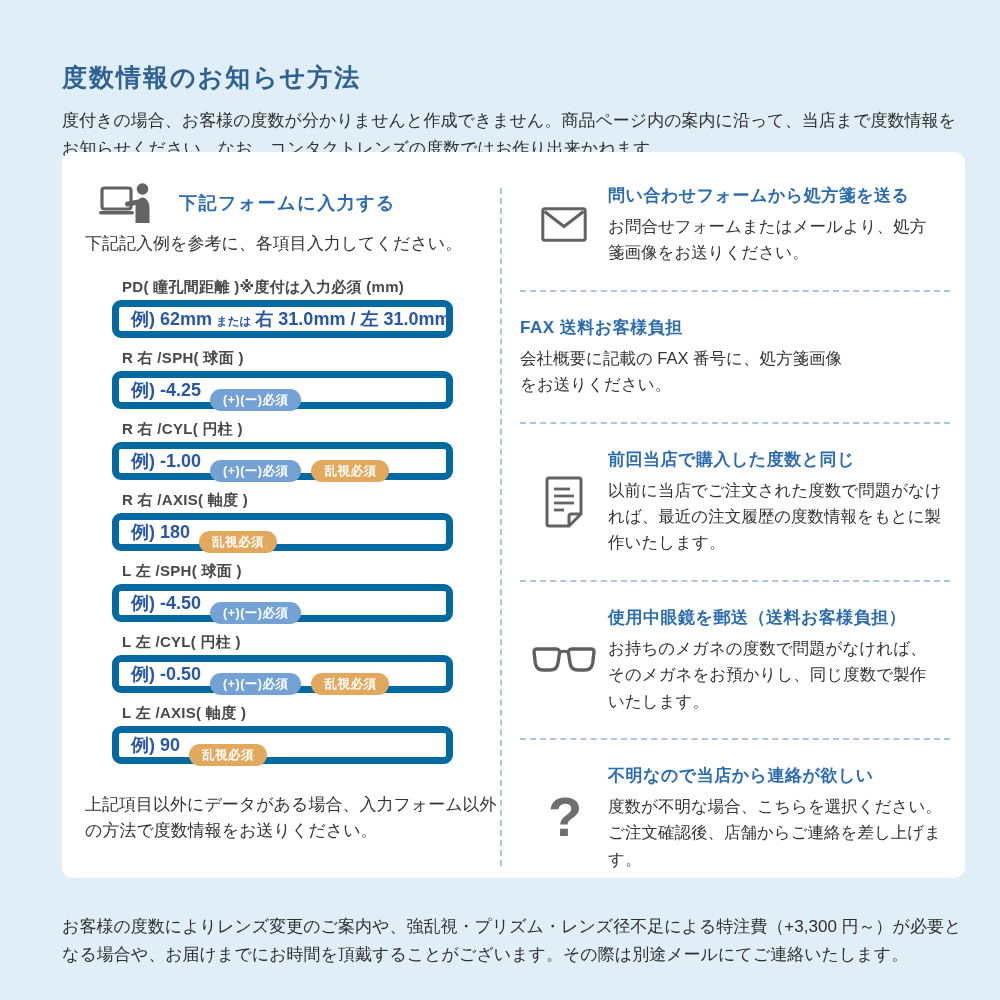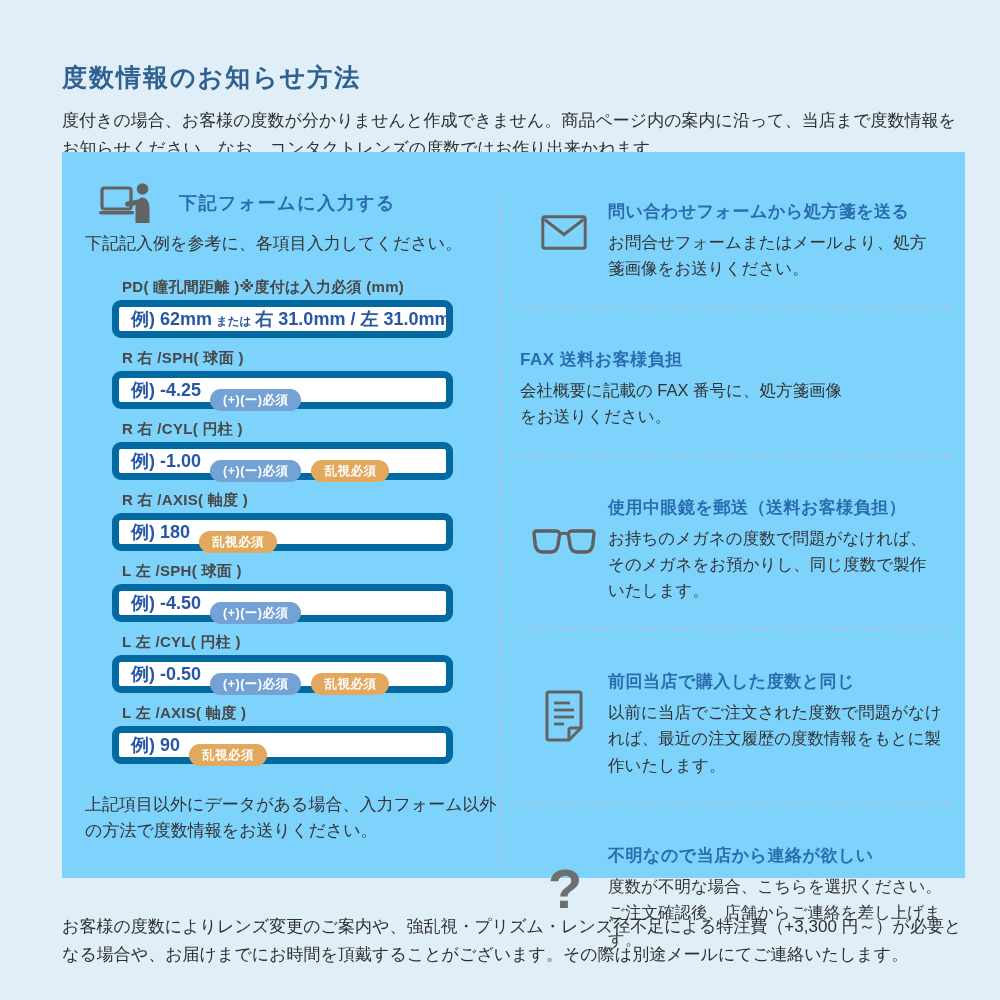--- a/index.html
+++ b/index.html
@@ -13,21 +13,22 @@
   .page-title {
     position:absolute; left:62px; top:44px;
     font-size:25px; font-weight:700; color:#2e6091; letter-spacing:2px;
   }
   .intro {
     position:absolute; left:62px; top:90px; width:906px;
     font-size:17px; line-height:1.62; font-weight:500; color:#2f2f2f;
   }
   .card {
     position:absolute; left:62px; top:152px; width:903px; height:726px;
-    background:#7dd3fc;
+    background:#ffffff;
+    border-radius:11px;
   }
   
   .left-col { position:absolute; left:23px; top:30px; width:410px; }
   .form-header { display:flex; align-items:center; height:42px; margin:0 0 6px 14px; }
   .form-heading { margin-left:26px; font-size:18px; font-weight:700; color:#2b6cb0; letter-spacing:1.5px; }
   .form-lead { font-size:17px; font-weight:500; line-height:27px; margin:0 0 20px 0; }
   .fields { margin-left:27px; width:341px; }
   .field { margin-bottom:10px; }
   .field-label { font-size:15px; font-weight:700; color:#484848; line-height:20px; margin:0 0 3px 10px; letter-spacing:0.3px; }
   .example-box {
@@ -45,21 +46,21 @@
   .form-note { margin-top:28px; width:414px; font-size:17px; font-weight:500; line-height:1.55; }
   
   .divider-v { position:absolute; left:438px; top:36px; height:678px; width:0; border-left:2px dashed #a9c6e4; }
   
   .right-col { position:absolute; left:458px; top:12px; width:430px; }
   .contact-item { display:flex; align-items:center; padding:24px 0; border-bottom:2px dashed #a9c6e4; }
   .contact-item:first-child { padding-top:20px; }
   .contact-item:last-child { border-bottom:none; }
   .icon-cell { flex:0 0 88px; display:flex; justify-content:center; align-items:center; }
   .contact-body { width:334px; }
-  .contact-heading { font-size:17px; font-weight:700; color:#2b6cb0; margin-bottom:6px; letter-spacing:0.5px;margin-top:16px; }
+  .contact-heading { font-size:17px; font-weight:700; color:#2b6cb0; margin-bottom:6px; letter-spacing:0.5px; }
   .contact-text { font-size:16.5px; font-weight:500; line-height:1.6; color:#333; }
   
   .footer {
     position:absolute; left:62px; top:896px; width:906px;
     font-size:17px; line-height:1.62; font-weight:500; color:#2f2f2f;
   }
   .icon-svg { display:block; }
 </style>
 </head>
 <body>
@@ -192,51 +193,51 @@
 
   <div class="contact-item">
     <div class="contact-body">
       <div class="contact-heading">FAX 送料お客様負担</div>
       <div class="contact-text">会社概要に記載の FAX 番号に、処方箋画像をお送りください。</div>
     </div>
   </div>
 
   <div class="contact-item">
     <div class="icon-cell">
-            <svg class="icon-svg" width="64" height="26" viewBox="0 0 64 26">
-    <path d="M2 5 Q2 2 5 2 H24 Q28 2 27.5 6 L26 16 Q25 23 18 23 H11 Q4.5 23 3.3 16 Z" fill="none" stroke="#5f5f5f" stroke-width="3.4"></path>
-    <path d="M62 5 Q62 2 59 2 H40 Q36 2 36.5 6 L38 16 Q39 23 46 23 H53 Q59.5 23 60.7 16 Z" fill="none" stroke="#5f5f5f" stroke-width="3.4"></path>
-    <path d="M27 6 Q32 2.5 37 6" fill="none" stroke="#5f5f5f" stroke-width="3"></path>
-  </svg>
-          </div>
-    <div class="contact-body">
-      <div class="contact-heading">使用中眼鏡を郵送（送料お客様負担）</div>
-      <div class="contact-text">お持ちのメガネの度数で問題がなければ、そのメガネをお預かりし、同じ度数で製作いたします。</div>
-    </div>
-  </div>
-
-  <div class="contact-item">
-    <div class="icon-cell">
             <svg class="icon-svg" width="44" height="52" viewBox="0 0 44 52">
     <path d="M5 4 Q5 2 7 2 H37 Q39 2 39 4 V38 L27 50 H7 Q5 50 5 48 Z" fill="none" stroke="#636363" stroke-width="3"></path>
     <path d="M39 38 H29 Q27 38 27 40 V50" fill="none" stroke="#636363" stroke-width="3"></path>
     <line x1="12" y1="13" x2="28" y2="13" stroke="#636363" stroke-width="2.8"></line>
     <line x1="12" y1="20" x2="32" y2="20" stroke="#636363" stroke-width="2.8"></line>
     <line x1="12" y1="27" x2="32" y2="27" stroke="#636363" stroke-width="2.8"></line>
     <line x1="12" y1="34" x2="22" y2="34" stroke="#636363" stroke-width="2.8"></line>
   </svg>
           </div>
     <div class="contact-body">
       <div class="contact-heading">前回当店で購入した度数と同じ</div>
       <div class="contact-text">以前に当店でご注文された度数で問題がなければ、最近の注文履歴の度数情報をもとに製作いたします。</div>
     </div>
   </div>
 
   <div class="contact-item">
     <div class="icon-cell">
+            <svg class="icon-svg" width="64" height="26" viewBox="0 0 64 26">
+    <path d="M2 5 Q2 2 5 2 H24 Q28 2 27.5 6 L26 16 Q25 23 18 23 H11 Q4.5 23 3.3 16 Z" fill="none" stroke="#5f5f5f" stroke-width="3.4"></path>
+    <path d="M62 5 Q62 2 59 2 H40 Q36 2 36.5 6 L38 16 Q39 23 46 23 H53 Q59.5 23 60.7 16 Z" fill="none" stroke="#5f5f5f" stroke-width="3.4"></path>
+    <path d="M27 6 Q32 2.5 37 6" fill="none" stroke="#5f5f5f" stroke-width="3"></path>
+  </svg>
+          </div>
+    <div class="contact-body">
+      <div class="contact-heading">使用中眼鏡を郵送（送料お客様負担）</div>
+      <div class="contact-text">お持ちのメガネの度数で問題がなければ、そのメガネをお預かりし、同じ度数で製作いたします。</div>
+    </div>
+  </div>
+
+  <div class="contact-item">
+    <div class="icon-cell">
             <svg class="icon-svg" width="38" height="56" viewBox="0 0 38 56">
     <text x="3" y="46" font-size="56" font-weight="bold" fill="#6f6f6f" font-family="Liberation Sans, sans-serif">?</text>
   </svg>
           </div>
     <div class="contact-body">
       <div class="contact-heading">不明なので当店から連絡が欲しい</div>
       <div class="contact-text">度数が不明な場合、こちらを選択ください。ご注文確認後、店舗からご連絡を差し上げます。</div>
     </div>
   </div>
 </div>

